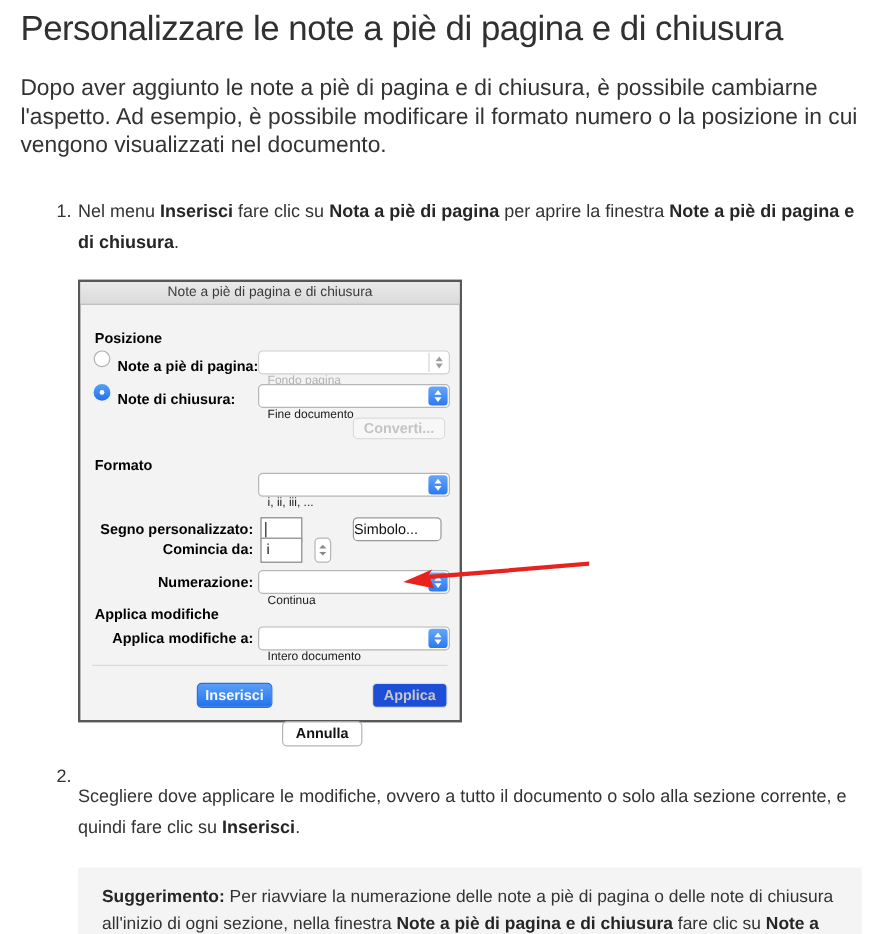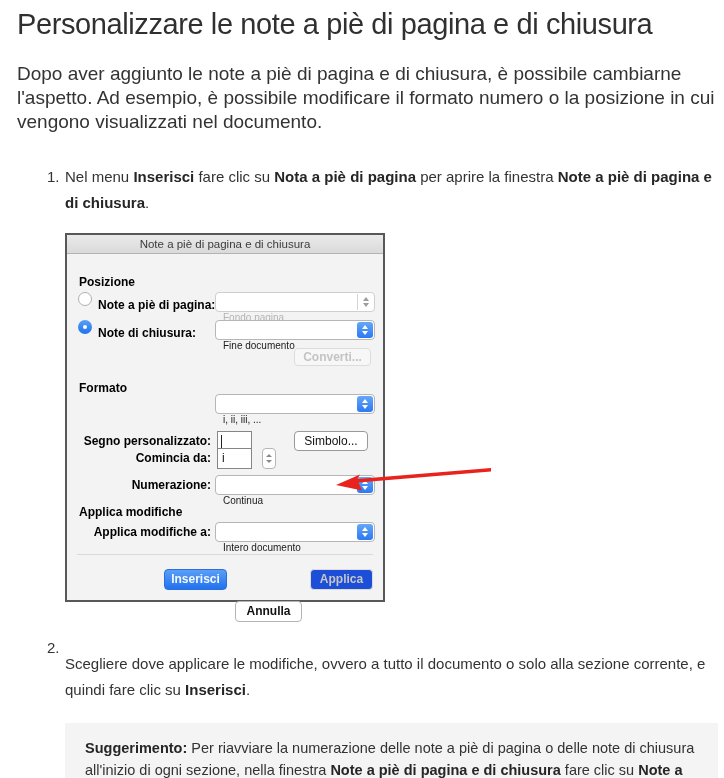--- a/index.html
+++ b/index.html
@@ -56,21 +56,21 @@
             font-size:12px; line-height:19px; padding-left:4px; color:#111; }
   .tfield.caret::before { content:""; position:absolute; left:3px; top:3px; width:1px; height:13px; background:#222; }
   .mini-stepper { position:absolute; left:185px; top:0; width:14px; height:21px; background:#fff;
             border:1px solid #b6b6b6; border-radius:4px; display:flex; flex-direction:column;
             align-items:center; justify-content:center; gap:3px; }
   .mini-stepper i { display:block; width:0; height:0; border-left:3px solid transparent; border-right:3px solid transparent; }
   .mini-stepper .up { border-bottom:3.5px solid #8a8a8a; }
   .mini-stepper .down { border-top:3.5px solid #8a8a8a; }
 
   .push-btn { position:absolute; top:0; height:20px; background:#fff; border:1px solid #999;
-            border-radius:4px; font-size:12px; color:#111; text-align:center; line-height:18px; }
+            border-radius:4px; font-size:12px; color:#111; text-align:left; line-height:18px; }
   .btn-simbolo { left:217px; width:74px; }
   .btn-converti { position:absolute; right:4px; top:0; width:77px; height:18px; background:#f7f7f7;
             border:1px solid #dcdcdc; border-radius:4px; color:#c4c4c4; font-size:12px;
             text-align:center; line-height:16px;font-weight:bold; }
   .dlg-div { position:absolute; left:10px; right:10px; top:319px; height:1px; background:#d9d9d9; }
 
   .dlg-btn { position:absolute; top:0; height:21px; border-radius:4px; font-size:12px;
             font-weight:600; text-align:center; line-height:19px; }
   .btn-primary { right:148px; width:63px; background:linear-gradient(#5a9ef7,#2272ee);
             border:1px solid #2a6fe0; color:#f4f9ff; }

